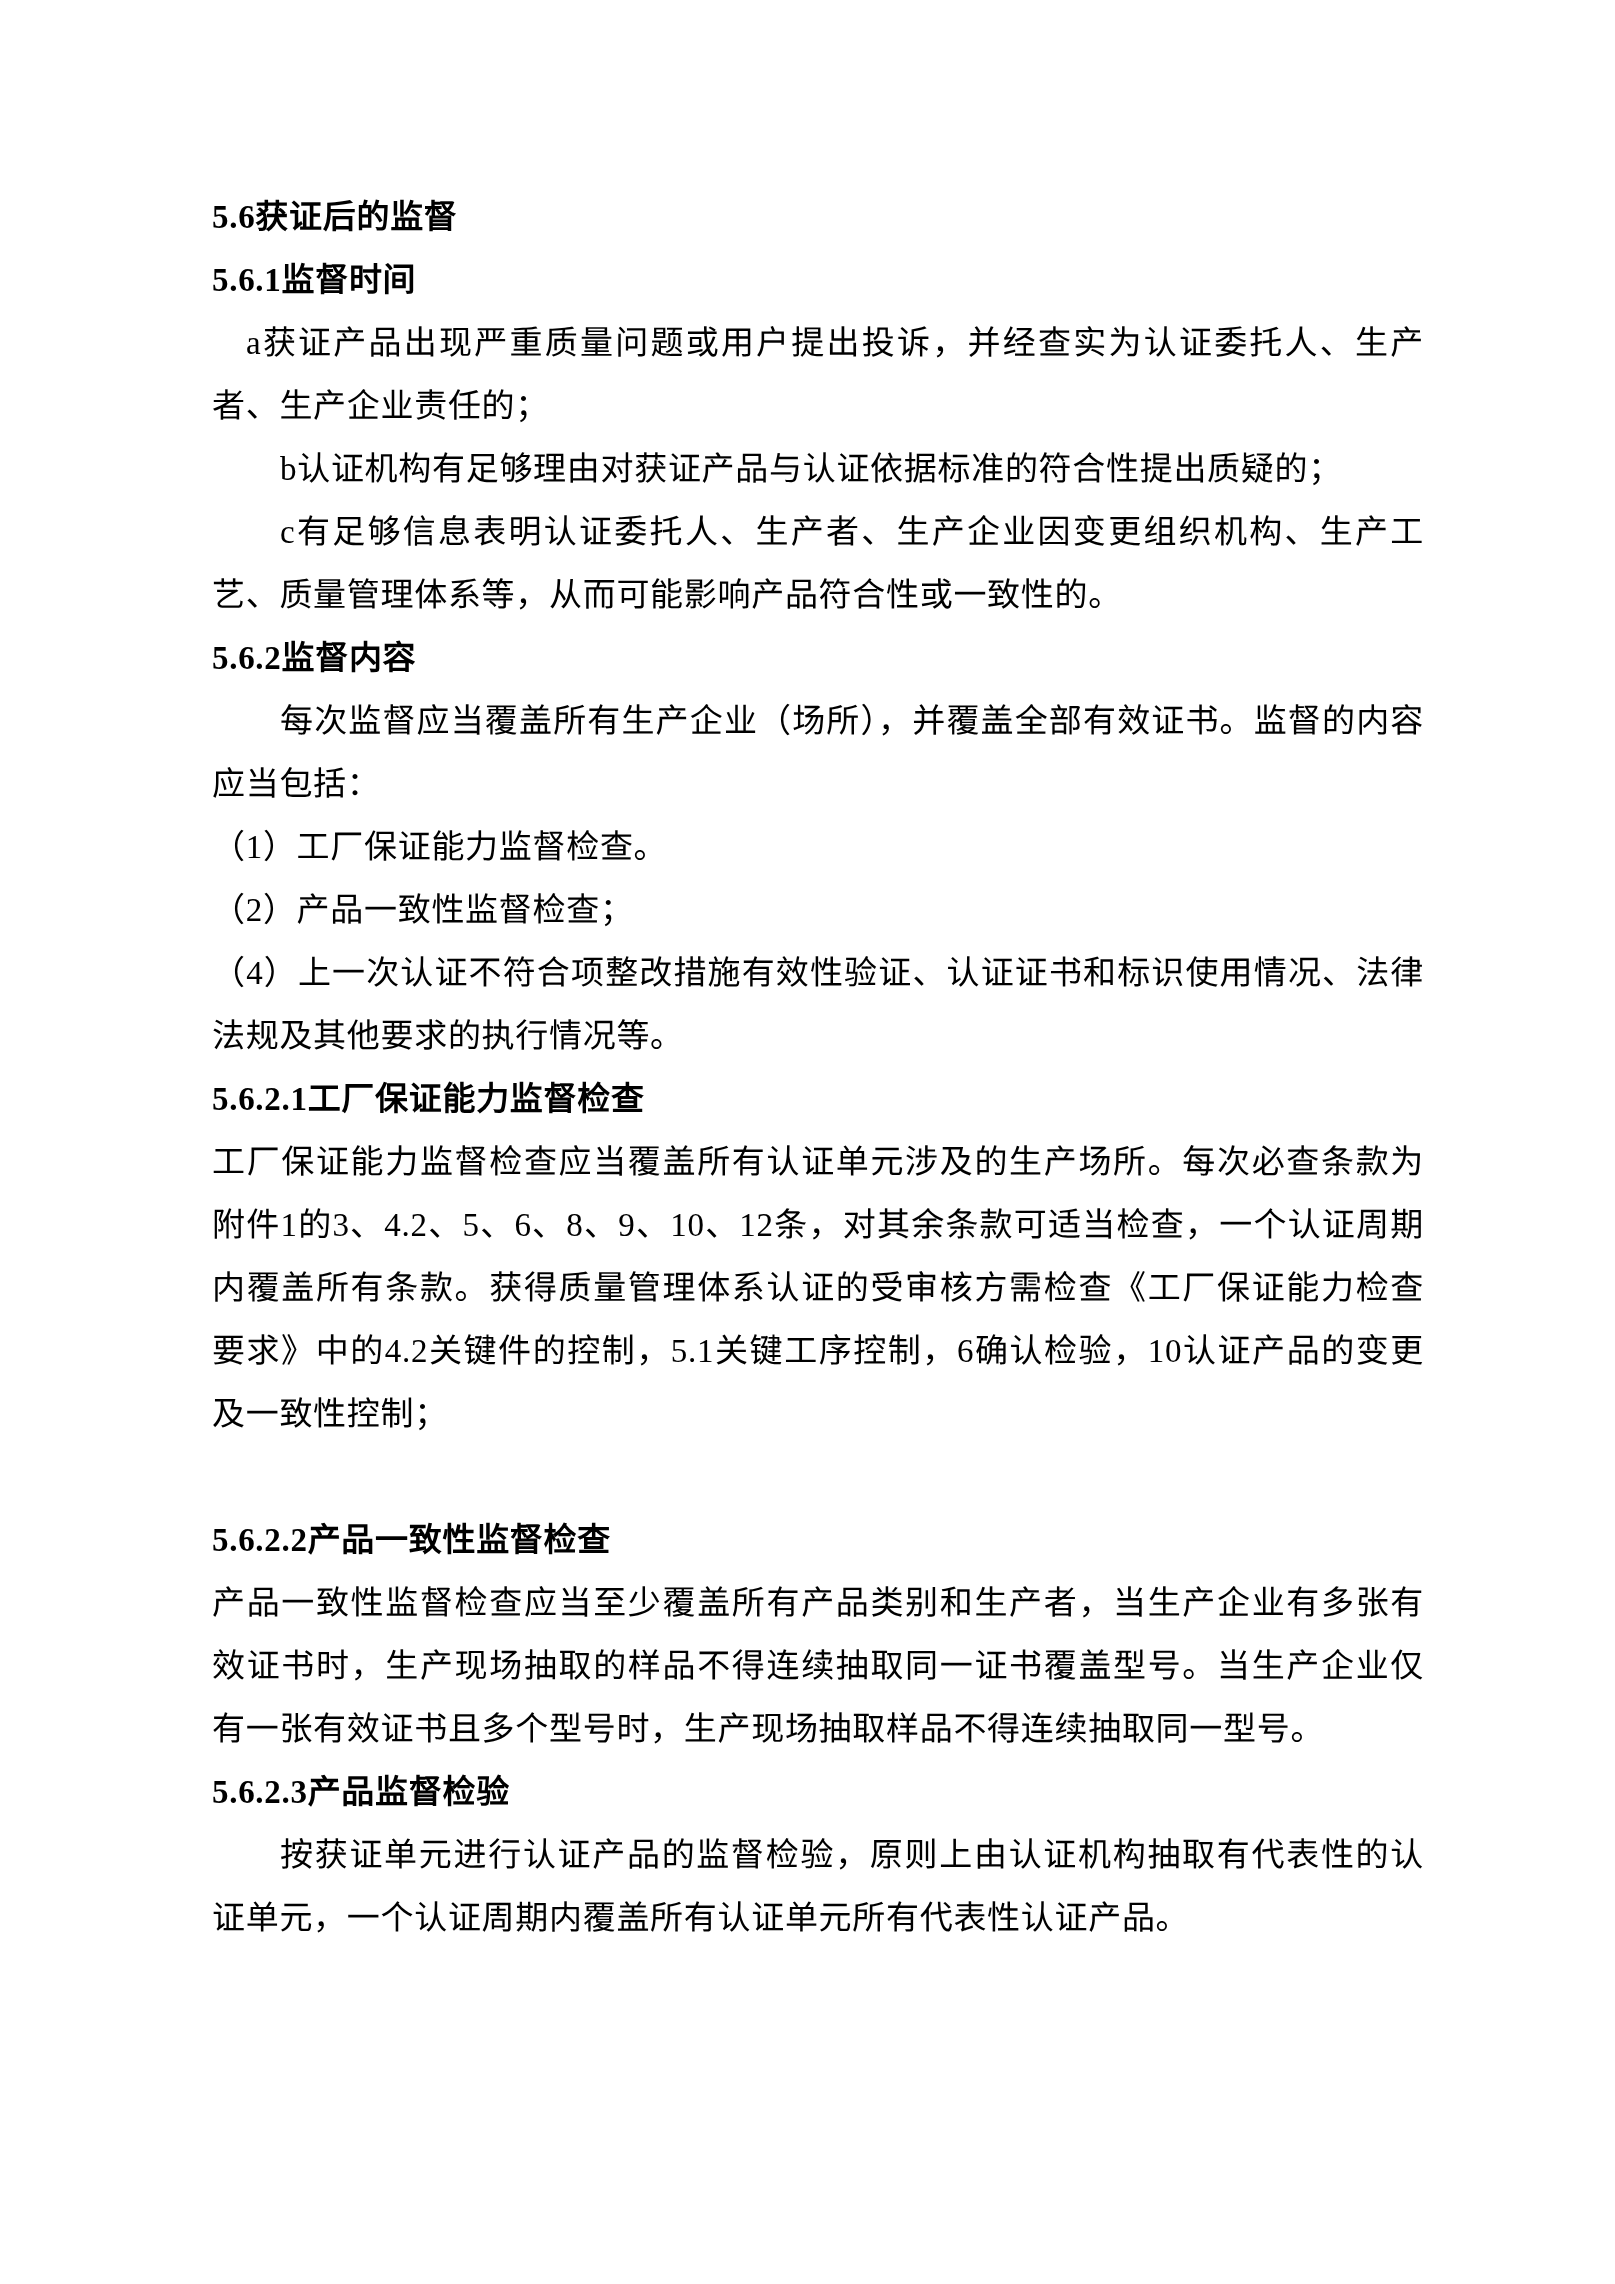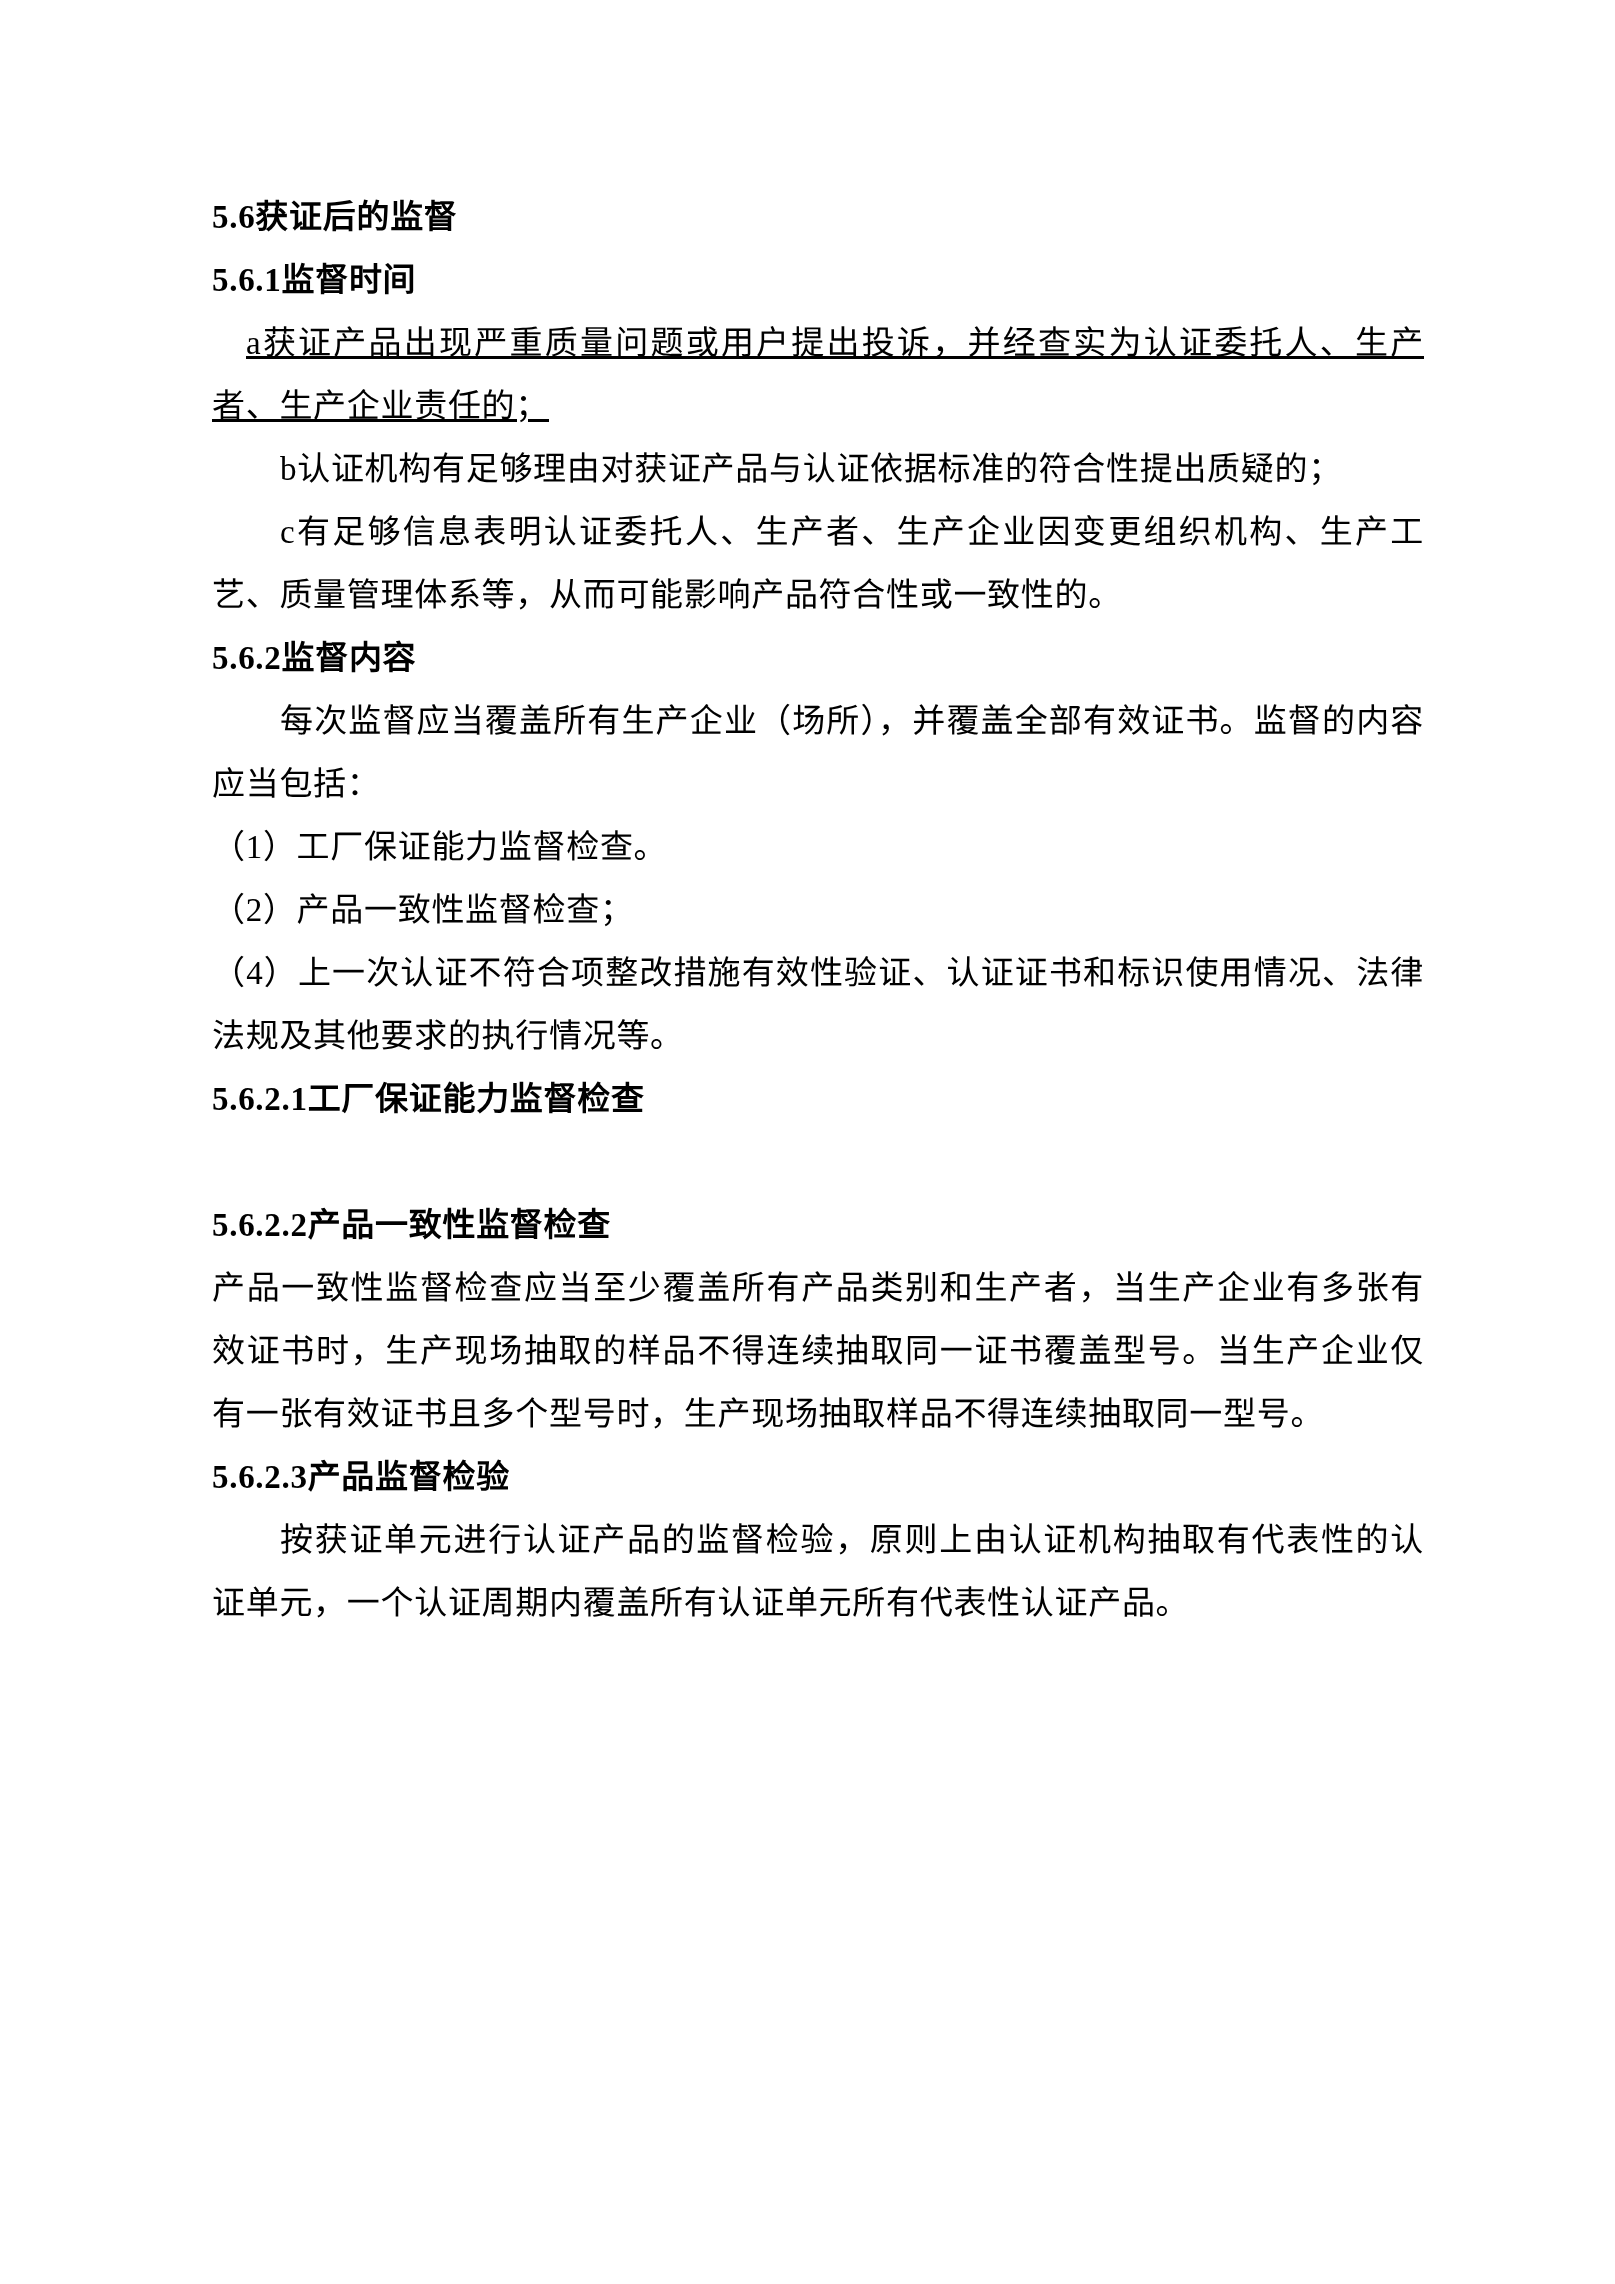--- a/index.html
+++ b/index.html
@@ -31,21 +31,21 @@
     text-justify: inter-character;
     text-align-last: left;
     word-break: normal;
     margin: 0;
   }
   .heading {
     font-weight: 700;
     text-align: left;
   }
   .indent2 { text-indent: 68px; }
-  .indent1 { text-indent: 34px; text-decoration: underline; }
+  .indent1 { text-indent: 34px; }
   .gap-before { margin-top: 63px; }
   .page-number {
     position: absolute;
     top: 2113px;
     left: 0;
     width: 100%;
     text-align: center;
     font-family: "Liberation Sans", "DejaVu Sans", sans-serif;
     font-size: 30px;
     line-height: 37px;
@@ -61,19 +61,20 @@
     <div class="line heading">5.6.1监督时间</div>
     <div class="line indent1">a获证产品出现严重质量问题或用户提出投诉，并经查实为认证委托人、生产者、生产企业责任的；</div>
     <div class="line indent2">b认证机构有足够理由对获证产品与认证依据标准的符合性提出质疑的；</div>
     <div class="line indent2">c有足够信息表明认证委托人、生产者、生产企业因变更组织机构、生产工艺、质量管理体系等，从而可能影响产品符合性或一致性的。</div>
     <div class="line heading">5.6.2监督内容</div>
     <div class="line indent2">每次监督应当覆盖所有生产企业（场所），并覆盖全部有效证书。监督的内容应当包括：</div>
     <div class="line">（1）工厂保证能力监督检查。</div>
     <div class="line">（2）产品一致性监督检查；</div>
     <div class="line">（4）上一次认证不符合项整改措施有效性验证、认证证书和标识使用情况、法律法规及其他要求的执行情况等。</div>
     <div class="line heading">5.6.2.1工厂保证能力监督检查</div>
+    <div class="line">工厂保证能力监督检查应当覆盖所有认证单元涉及的生产场所。每次必查条款为附件1的3、4.2、5、6、8、9、10、12条，对其余条款可适当检查，一个认证周期内覆盖所有条款。获得质量管理体系认证的受审核方需检查《工厂保证能力检查要求》中的4.2关键件的控制，5.1关键工序控制，6确认检验，10认证产品的变更及一致性控制；</div>
     <div class="line heading gap-before">5.6.2.2产品一致性监督检查</div>
     <div class="line">产品一致性监督检查应当至少覆盖所有产品类别和生产者，当生产企业有多张有效证书时，生产现场抽取的样品不得连续抽取同一证书覆盖型号。当生产企业仅有一张有效证书且多个型号时，生产现场抽取样品不得连续抽取同一型号。</div>
     <div class="line heading">5.6.2.3产品监督检验</div>
     <div class="line indent2">按获证单元进行认证产品的监督检验，原则上由认证机构抽取有代表性的认证单元，一个认证周期内覆盖所有认证单元所有代表性认证产品。</div>
   </div>
 </div>
 
 
 </body></html>

